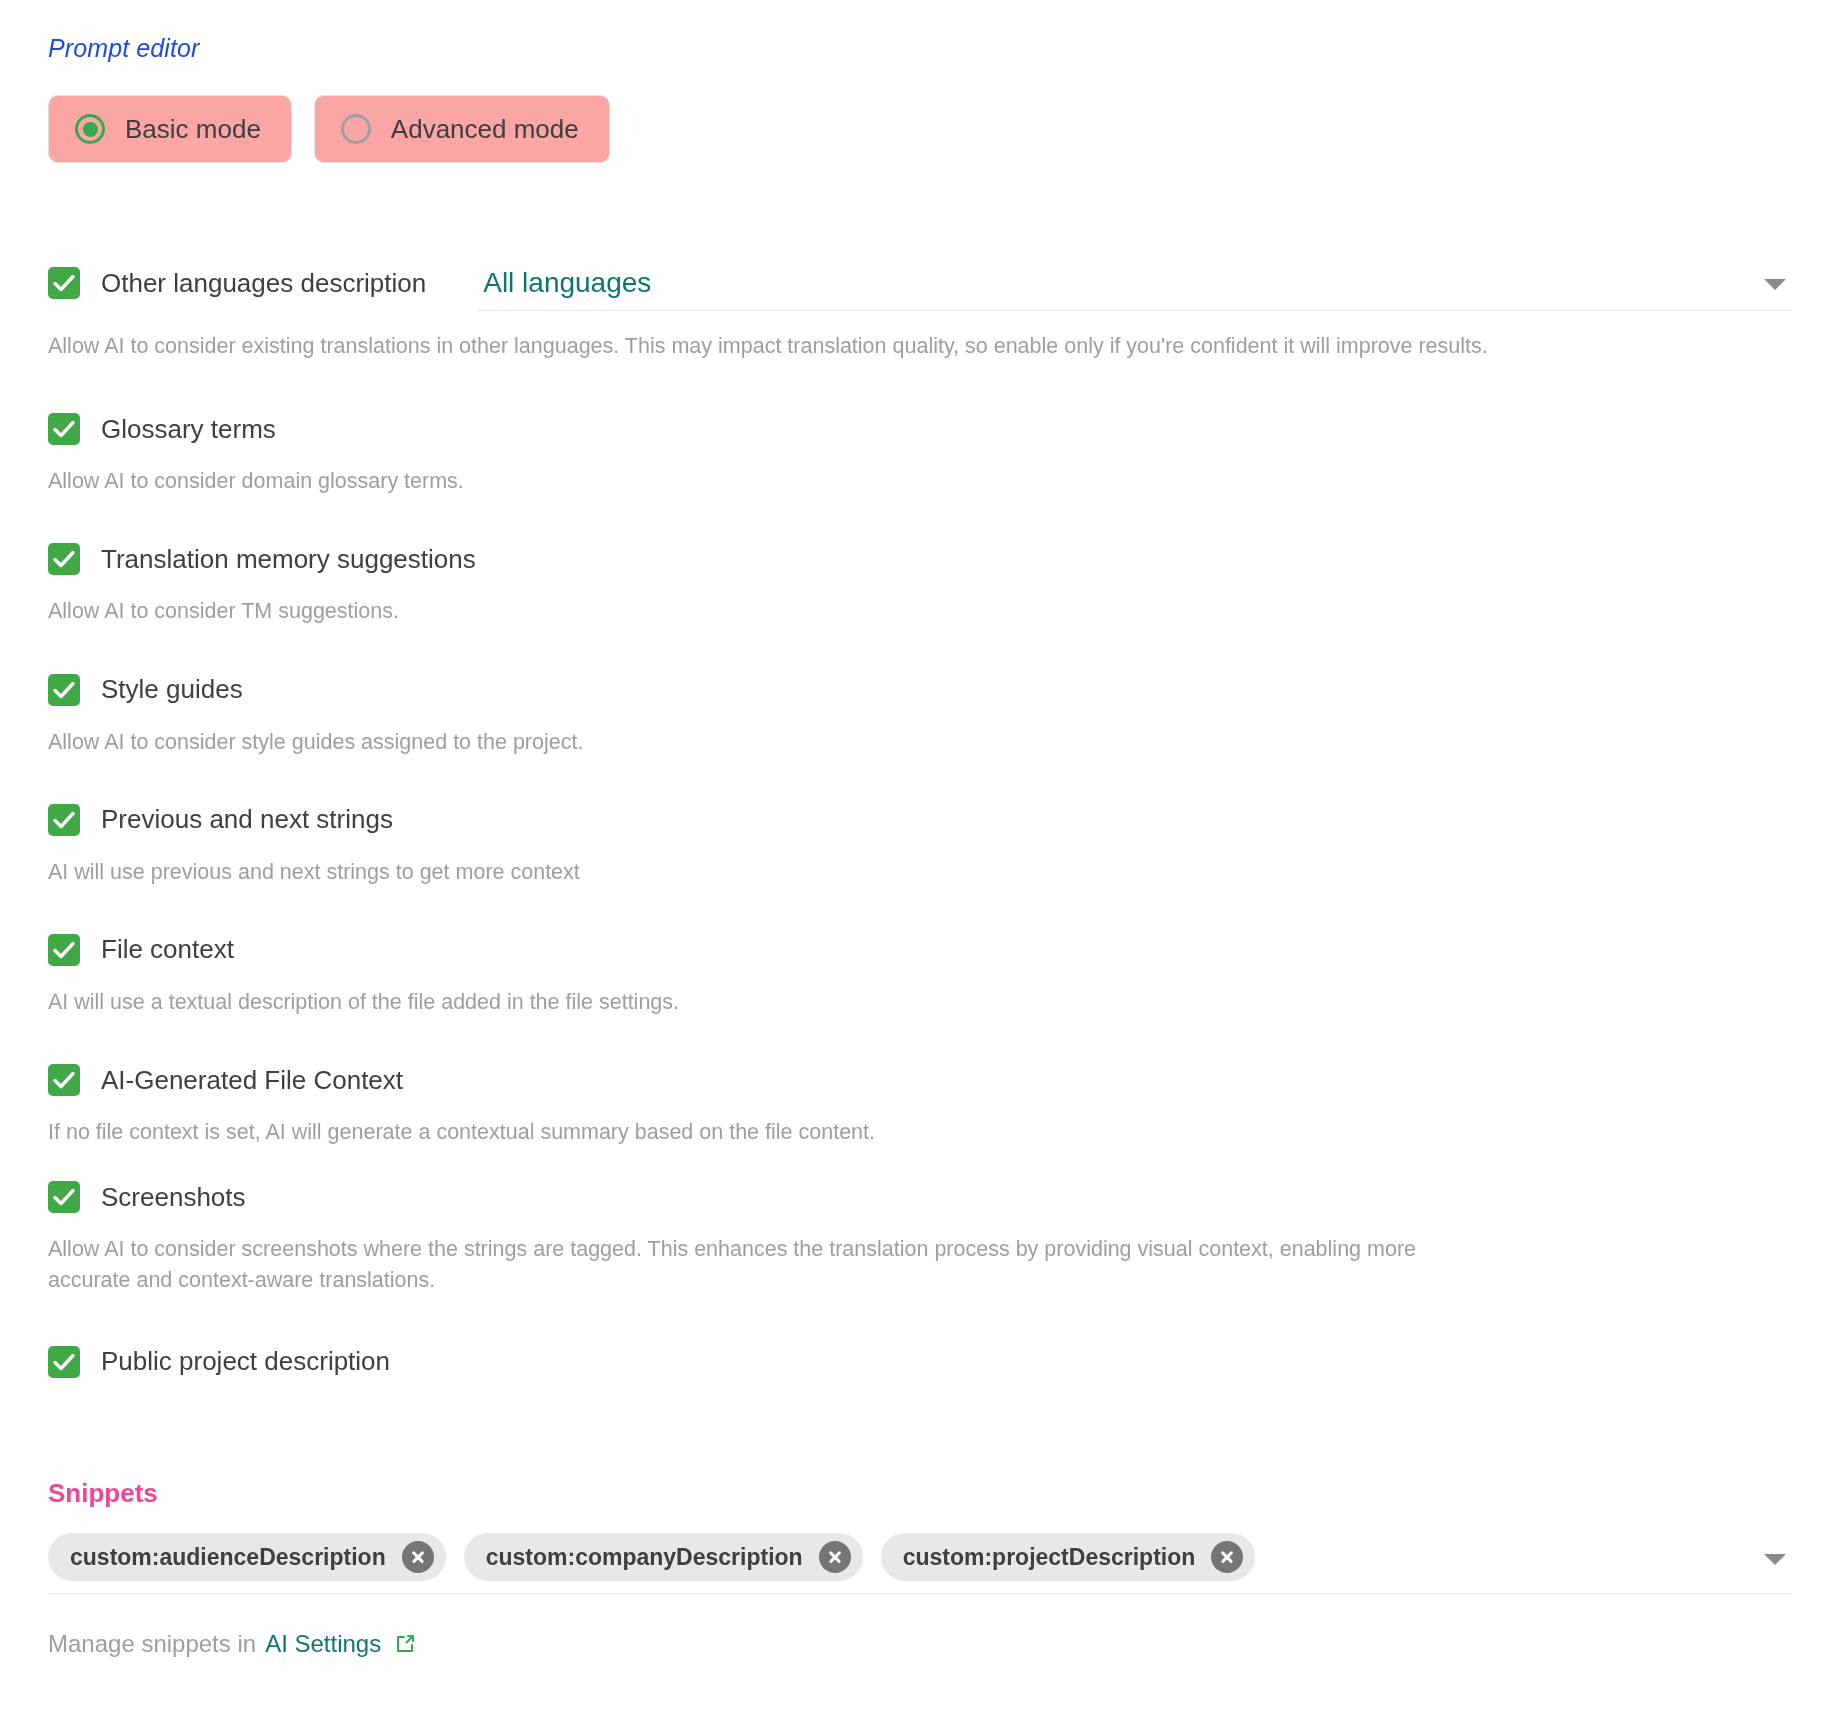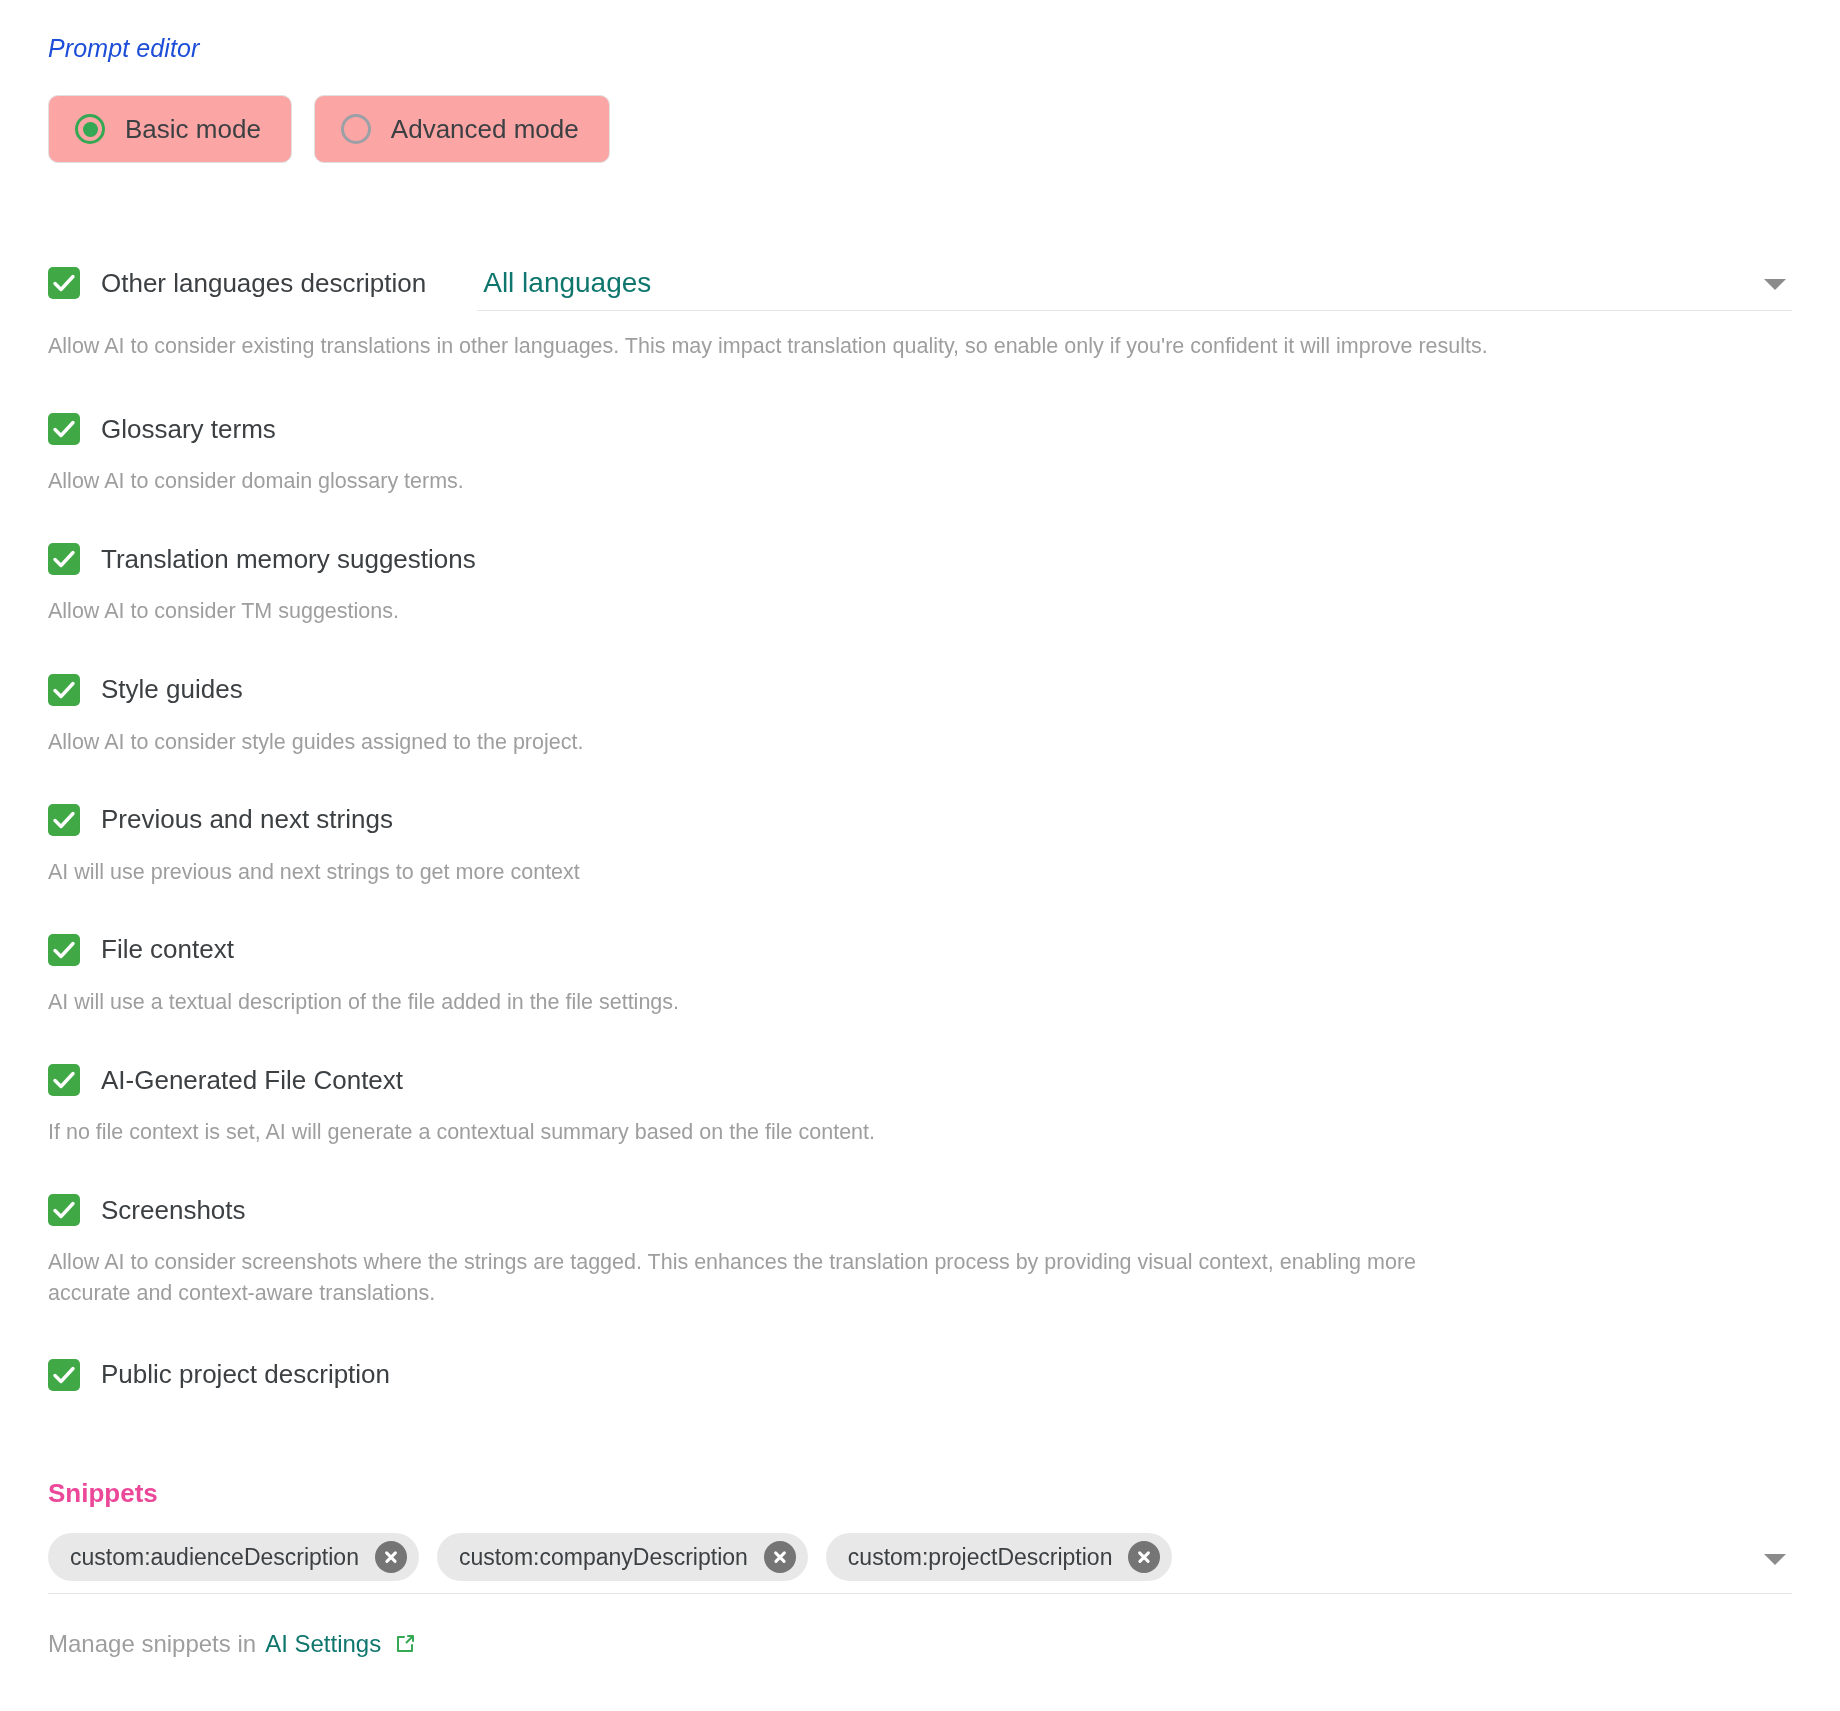--- a/index.html
+++ b/index.html
@@ -130,20 +130,21 @@
     font-size: 26px;
     font-weight: bold;
     color: #ec4899;
   }
   .chips-field {
     position: absolute;
     left: 48px; top: 1528px;
     width: 1744px;
     height: 66px;
     border-bottom: 1px solid #e6e6e6;
+    font-weight: bold;
   }
   .chips {
     display: flex;
     align-items: center;
     gap: 18px;
     height: 58px;
   }
   .chip {
     display: inline-flex;
     align-items: center;
@@ -303,21 +304,21 @@
         <span class="cb">
           <svg width="24" height="22" viewBox="0 0 24 22">
             <path d="M3 11.5 L9 17.5 L21 4.5" fill="none" stroke="#ffffff" stroke-width="3.4" stroke-linecap="round" stroke-linejoin="round"></path>
           </svg>
         </span>
         <span class="opt-title">AI-Generated File Context</span>
       </div>
       <div class="opt-desc">If no file context is set, AI will generate a contextual summary based on the file content.</div>
     </div>
 
-    <div class="opt" style="margin-top:45px">
+    <div class="opt" style="margin-top:32px">
       <div class="opt-head">
         <span class="cb">
           <svg width="24" height="22" viewBox="0 0 24 22">
             <path d="M3 11.5 L9 17.5 L21 4.5" fill="none" stroke="#ffffff" stroke-width="3.4" stroke-linecap="round" stroke-linejoin="round"></path>
           </svg>
         </span>
         <span class="opt-title">Screenshots</span>
       </div>
       <div class="opt-desc" style="max-width:1450px">Allow AI to consider screenshots where the strings are tagged. This enhances the translation process by providing visual context, enabling more accurate and context-aware translations.</div>
     </div>

